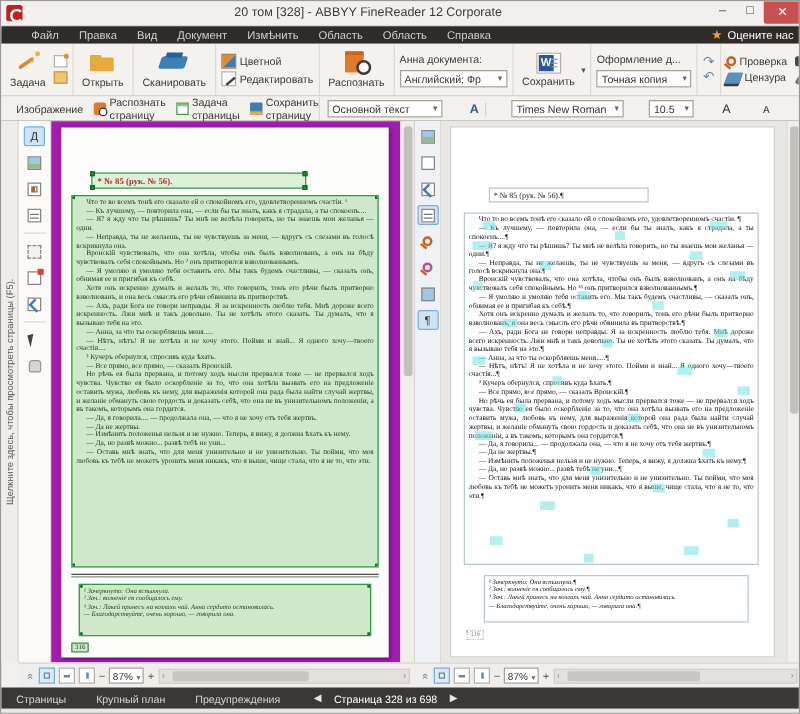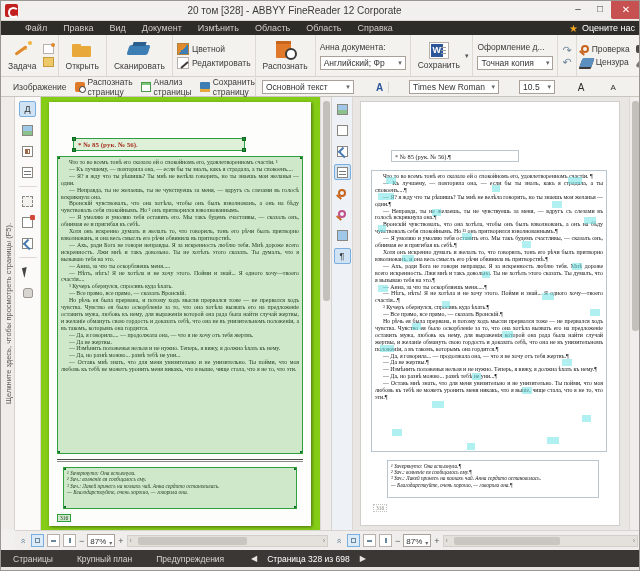--- a/index.html
+++ b/index.html
@@ -95,21 +95,21 @@
   .tsq.tbl::after{content:"";position:absolute;left:2px;top:2px;right:2px;bottom:2px;border:1px solid #9a6a4a;border-left-width:3px;}
   .tsq.grid::after{content:"";position:absolute;left:1px;top:3px;right:1px;height:1px;background:#777;box-shadow:0 3px 0 #777;}
   .tsq.dash{border-style:dashed;background:#f4f2ef;}
   .tsq.delx::after{content:"";position:absolute;right:-3px;top:-3px;width:5px;height:5px;background:#d04a3a;border-radius:1px;}
   .tsq.mvarrow::after{content:"";position:absolute;left:1px;top:2px;width:7px;height:5px;border-left:2px solid #4a7ab0;border-bottom:2px solid #4a7ab0;transform:rotate(45deg);}
   .ptr{width:0;height:0;border-left:5px solid #444;border-right:4px solid transparent;border-bottom:10px solid transparent;transform:rotate(-15deg);}
   .hand{width:10px;height:10px;background:#d8d4cf;border:1px solid #9a958f;border-radius:3px 3px 2px 2px;}
   .toolsep{width:18px;height:1px;background:#dcd8d3;margin:1px 0;}
 
   
-  #lpane{position:absolute;left:40px;top:0;width:280px;height:433px;background:#84cc16;overflow:hidden;}
+  #lpane{position:absolute;left:40px;top:0;width:280px;height:433px;background:#a21caf;overflow:hidden;}
   #lvscroll{position:absolute;left:319px;top:0;width:11px;height:433px;background:#f0eeec;border-left:1px solid #dcd8d3;}
   .vthumb{position:absolute;left:2px;width:7px;border-radius:3px;background:#c3bfba;}
   #scanpage{position:absolute;left:8px;top:5px;width:262px;height:424px;background:#fdfdfb;box-shadow:1px 1px 3px rgba(0,0,0,.45);}
   .region{position:absolute;border:1px solid #2f9e3f;background:#cfe8c9;}
   .hd{position:absolute;width:4px;height:4px;background:#1f8f35;border:1px solid #0d6a20;}
   .hd.tl{left:-2px;top:-2px;} .hd.tr{right:-2px;top:-2px;} .hd.bl{left:-2px;bottom:-2px;} .hd.br{right:-2px;bottom:-2px;}
   #scan-head{left:24px;top:36px;width:172px;height:13px;display:flex;align-items:center;padding-left:4px;background:#dff0d8;}
   #scan-head span{font-size:7px;font-weight:bold;color:#a83424;font-family:"Liberation Serif",serif;white-space:nowrap;}
   #scan-main{left:8px;top:54px;width:246px;height:298px;overflow:hidden;padding:2px 3px;}
   .spara{font-family:"Liberation Serif",serif;font-size:5.9px;line-height:6.9px;color:#1d3a1f;text-align:justify;text-indent:8px;margin:0;}
@@ -281,21 +281,21 @@
 
   <div id="row2">
     <div id="row2-left">
       <span>Изображение</span>
       <div class="r2btn">
         <div class="ic10 ic-recpage"></div>
         <span>Распознать страницу</span>
       </div>
       <div class="r2btn">
         <div class="ic10 ic-anpage"></div>
-        <span>Анализ страницы</span>
+        <span>Задача страницы</span>
       </div>
       <div class="r2btn">
         <div class="ic10 ic-savepage"></div>
         <span>Сохранить страницу</span>
       </div>
     </div>
     <div id="row2-right">
       <div class="combo" style="width:92px">
         <span>Основной текст</span>
         <span class="arr">▾</span>

